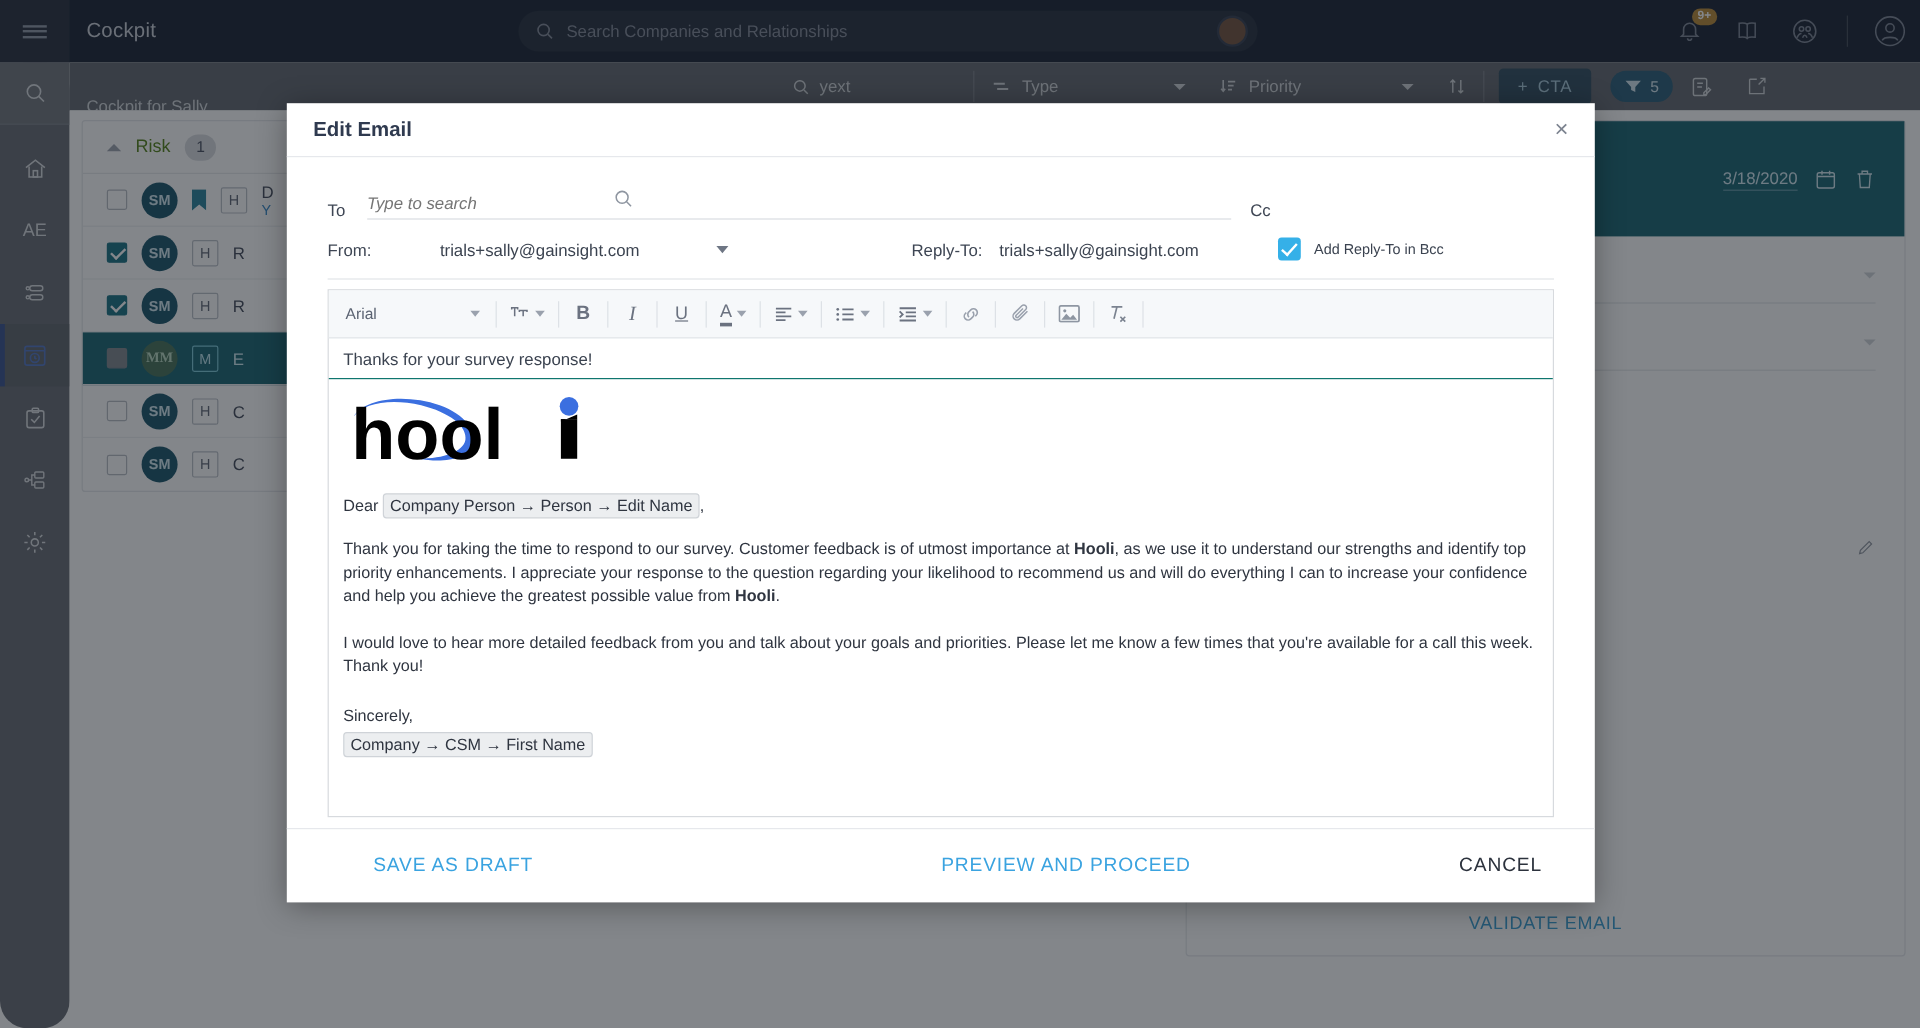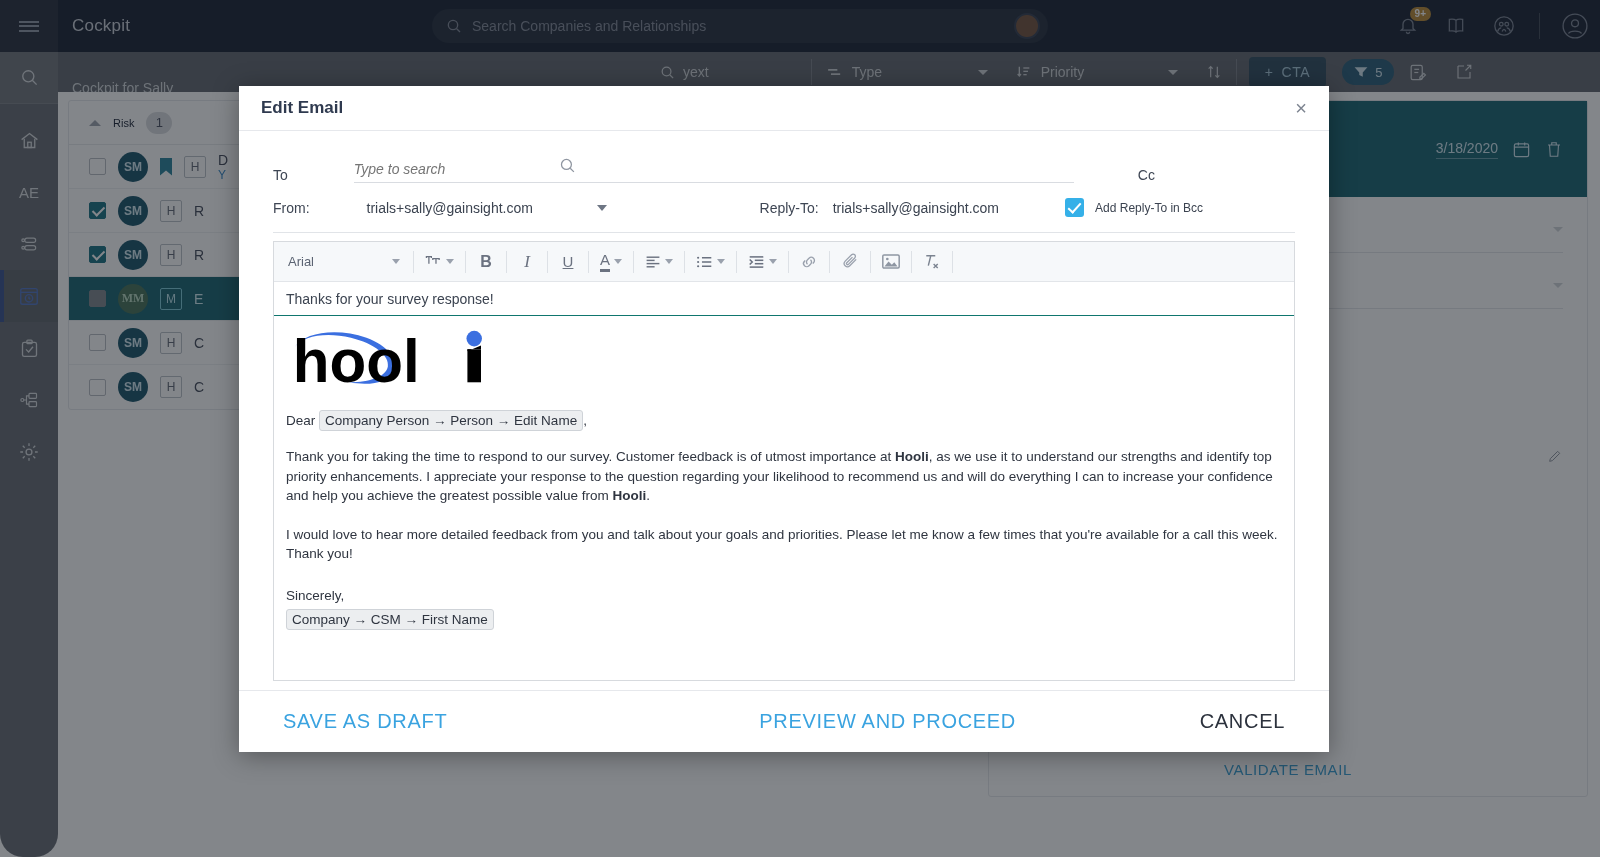--- a/index.html
+++ b/index.html
@@ -78,21 +78,21 @@
     display: flex; align-items: center; gap: 7px; font-size: 13px;
   }
 
   .board { position: absolute; top: 92px; left: 58px; right: 0; bottom: 0; background: #fff; }
   .list-panel {
     position: absolute; top: 8px; left: 10px; width: 900px; background: #fff;
     border: 1px solid #e4e6ea; border-radius: 3px;
   }
   .group-head { height: 44px; display: flex; align-items: center; gap: 12px; padding: 0 20px; border-bottom: 1px solid #e7e9ec; }
   .chev-up { width: 0; height: 0; border-left: 6px solid transparent; border-right: 6px solid transparent; border-bottom: 6px solid #9aa0aa; }
-  .group-label { color: #0f172a; font-size: 11px; }
+  .group-label { color: #4d7c0f; font-size: 15px; }
   .count-chip { background: #d8dade; color: #41485a; border-radius: 11px; min-width: 26px; height: 22px; display:flex; align-items:center; justify-content:center; font-size: 13px; padding: 0 8px; }
   .row { height: 44px; display: flex; align-items: center; gap: 12px; padding: 0 20px; border-bottom: 1px solid #edeff1; }
   .row.selected { background: #0e5d6c; }
   .cbox { width: 17px; height: 17px; border: 1px solid #b5bac2; border-radius: 2px; background: #fff; }
   .cbox.checked { background: #0e6a7d; border-color: #0e6a7d; position: relative; }
   .cbox.checked::after {
     content: ""; position: absolute; left: 5px; top: 1px; width: 5px; height: 10px;
     border: solid #fff; border-width: 0 2px 2px 0; transform: rotate(45deg);
   }
   .cbox.grey { background: #7b8088; border-color: #7b8088; }
@@ -126,21 +126,21 @@
   }
   .modal-head {
     height: 45px; border-bottom: 1px solid #e6e8ec; display: flex; align-items: center;
     padding: 0 22px; flex: none;
   }
   .modal-title { font-size: 17px; color: #2f3a4f; font-weight: bold; }
   .modal-close { margin-left: auto; color: #7d8490; font-size: 20px; line-height: 1; }
 
   .modal-body { flex: 1; padding: 0 34px; overflow: hidden; }
 
-  .field-row { display: flex; align-items: flex-end; height: 52px; gap: 48px; }
+  .field-row { display: flex; align-items: flex-end; height: 52px; }
   .lbl { font-size: 14px; color: #3e4654; }
   .to-wrap { position: relative; width: 720px; margin-left: 18px; border-bottom: 1px solid #d9dce1; height: 28px; display: flex; align-items: center; }
   .to-input { border: 0; outline: 0; font-size: 14px; font-style: italic; color: #9aa0aa; width: 200px; background: transparent; font-family: inherit; }
   .to-search-ico { position: absolute; left: 205px; top: 2px; color: #8f96a1; }
   .cc-lbl { margin-left: 16px; font-size: 14px; color: #3e4654; }
 
   .from-row { display: flex; align-items: center; height: 50px; border-bottom: 1px solid #e1e4e8; }
   .from-select { margin-left: 57px; width: 248px; display: flex; align-items: center; position: relative; }
   .from-val { font-size: 14px; color: #3b4350; }
   .from-caret { position: absolute; right: 8px; width: 0; height: 0; border-left: 5px solid transparent; border-right: 5px solid transparent; border-top: 6px solid #6e7684; }
@@ -170,21 +170,21 @@
     display: inline-block; background: #eceef0; border: 1px solid #cfd3d8; border-radius: 3px;
     padding: 1px 5px; font-size: 13.5px; color: #2f3540; line-height: 17px;
   }
   .dear-line { margin-top: 14px; font-size: 13.5px; color: #2f3540; }
   .sign { margin-top: 22px; font-size: 13.5px; color: #2f3540; line-height: 20px; }
 
   .modal-foot {
     height: 62px; border-top: 1px solid #e6e8ec; display: flex; align-items: center; flex: none;
     padding: 0 44px;
   }
-  .foot-btn { font-size: 20px; letter-spacing: .7px; color: #3aa3e0; }
+  .foot-btn { font-size: 16px; letter-spacing: .7px; color: #3aa3e0; margin-left: 28px; }
   .foot-btn.cancel { color: #2c323d; margin-left: auto; }
   .foot-spacer-a { width: 312px; }
 </style>
 </head>
 <body>
 
 <div id="app">
 
   <div class="bg-layer">
 

